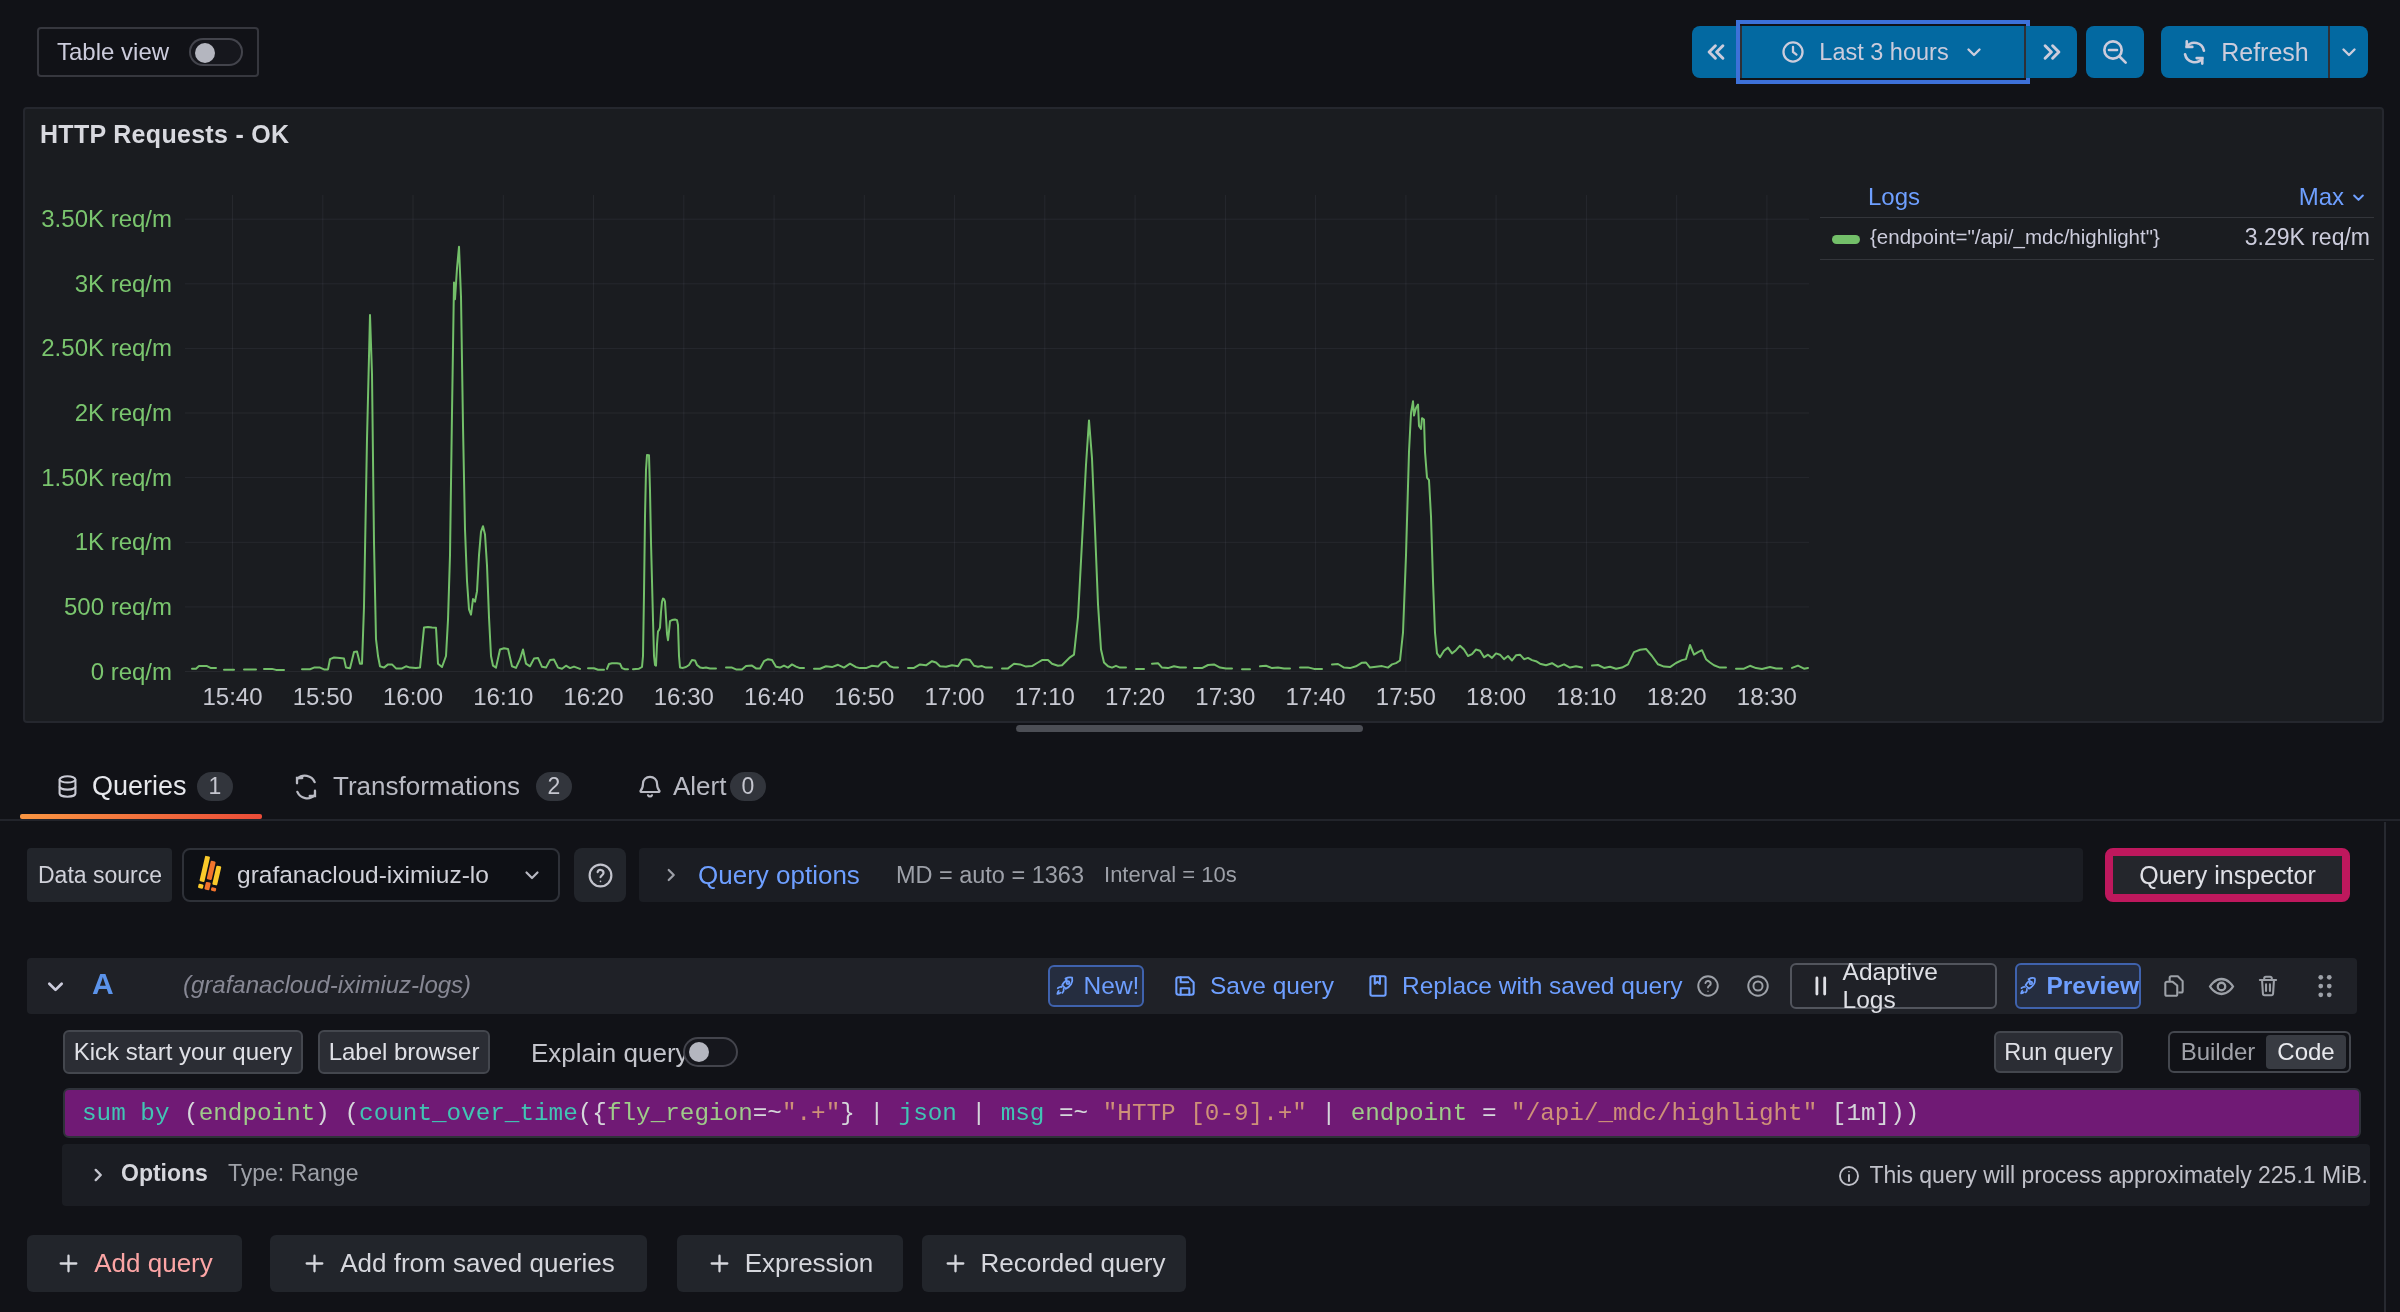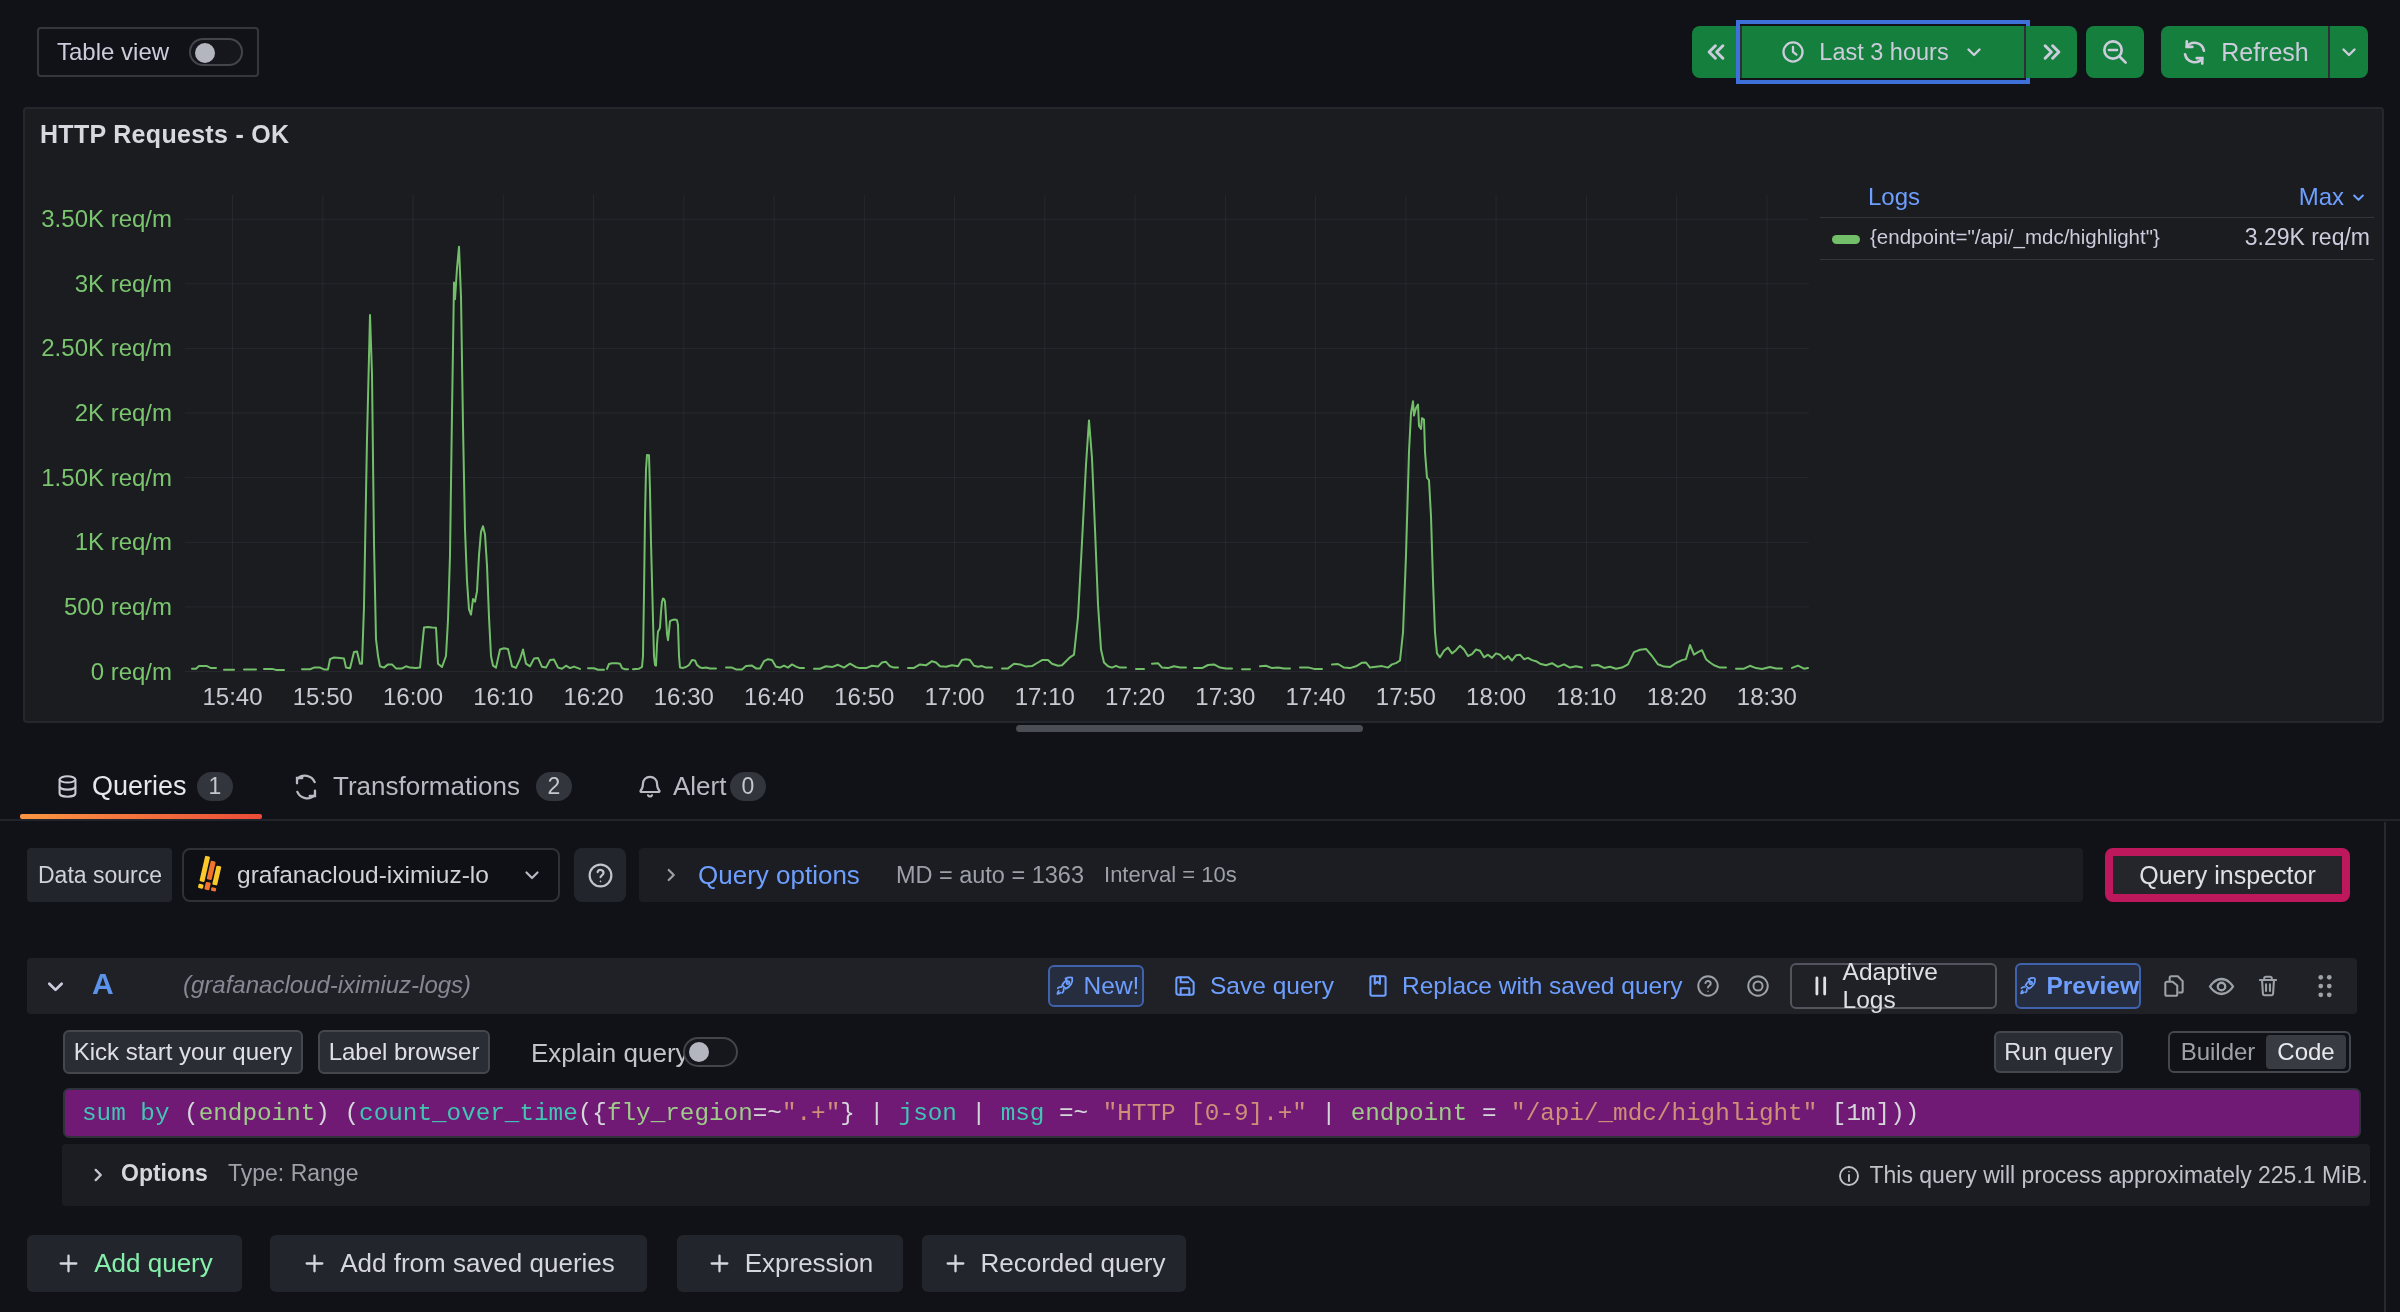--- a/index.html
+++ b/index.html
@@ -1,20 +1,20 @@
 <!DOCTYPE html>
 <html><head>
 <meta charset="utf-8">
 <style>
   * { margin:0; padding:0; box-sizing:border-box; }
   html,body { width:2400px; height:1312px; background:#111217; overflow:hidden;
     font-family:"Liberation Sans", sans-serif; color:#ccccdc; }
   .abs { position:absolute; }
   body { position:relative; }
-  .btn { display:flex; align-items:center; justify-content:center; background:#15803d; border-radius:6px; }
+  .btn { display:flex; align-items:center; justify-content:center; background:#0369a1; border-radius:6px; }
   svg.ic { display:block; }
 </style>
 </head>
 <body>
 
 <div class="abs" style="left:37px;top:27px;width:222px;height:50px;border:2px solid rgba(204,204,220,0.20);border-radius:4px;display:flex;align-items:center;padding:0 14px 0 18px;justify-content:space-between;white-space:nowrap;">
   <span style="font-size:24px;color:#ccccdc;">Table view</span>
   <span style="position:relative;display:inline-block;width:54px;height:28px;background:#16171d;border:2px solid rgba(204,204,220,0.25);border-radius:15px;flex:none;">
     <span style="position:absolute;left:4px;top:3px;width:20px;height:20px;border-radius:50%;background:#b4b6bf;"></span>
   </span>
@@ -340,21 +340,21 @@
     <svg class="ic" width="24" height="24" viewBox="0 0 24 24" fill="none" stroke="#c0c1c9" stroke-width="1.9">
         <circle cx="12" cy="12" r="9"></circle>
         <path d="M12 11v6" stroke-linecap="round"></path>
         <circle cx="12" cy="7.5" r="0.8" fill="#c0c1c9" stroke="none"></circle>
       </svg>
     <span style="font-size:23px;color:#c0c1c9;margin-left:8px;">This query will process approximately 225.1 MiB.</span>
   </span>
 </div>
 
 <div class="abs" style="left:27px;top:1235px;height:57px;display:flex;align-items:center;">
-  <span style="display:flex;align-items:center;gap:13px;height:57px;width:215px;justify-content:center;background:#22252b;border-radius:6px;font-size:26px;color:#86efac;">
+  <span style="display:flex;align-items:center;gap:13px;height:57px;width:215px;justify-content:center;background:#22252b;border-radius:6px;font-size:26px;color:#fca5a5;">
     <svg class="ic" width="25" height="25" viewBox="0 0 24 24" fill="none" stroke="#d6d7dd" stroke-width="2.2" stroke-linecap="round">
         <path d="M12 4.5v15M4.5 12h15"></path>
       </svg>Add query</span>
   <span style="display:flex;align-items:center;gap:13px;height:57px;width:377px;justify-content:center;background:#22252b;border-radius:6px;font-size:26px;color:#d6d7dd;margin-left:28px;">
     <svg class="ic" width="25" height="25" viewBox="0 0 24 24" fill="none" stroke="#d6d7dd" stroke-width="2.2" stroke-linecap="round">
         <path d="M12 4.5v15M4.5 12h15"></path>
       </svg>Add from saved queries</span>
   <span style="display:flex;align-items:center;gap:13px;height:57px;width:226px;justify-content:center;background:#22252b;border-radius:6px;font-size:26px;color:#d6d7dd;margin-left:30px;">
     <svg class="ic" width="25" height="25" viewBox="0 0 24 24" fill="none" stroke="#d6d7dd" stroke-width="2.2" stroke-linecap="round">
         <path d="M12 4.5v15M4.5 12h15"></path>

